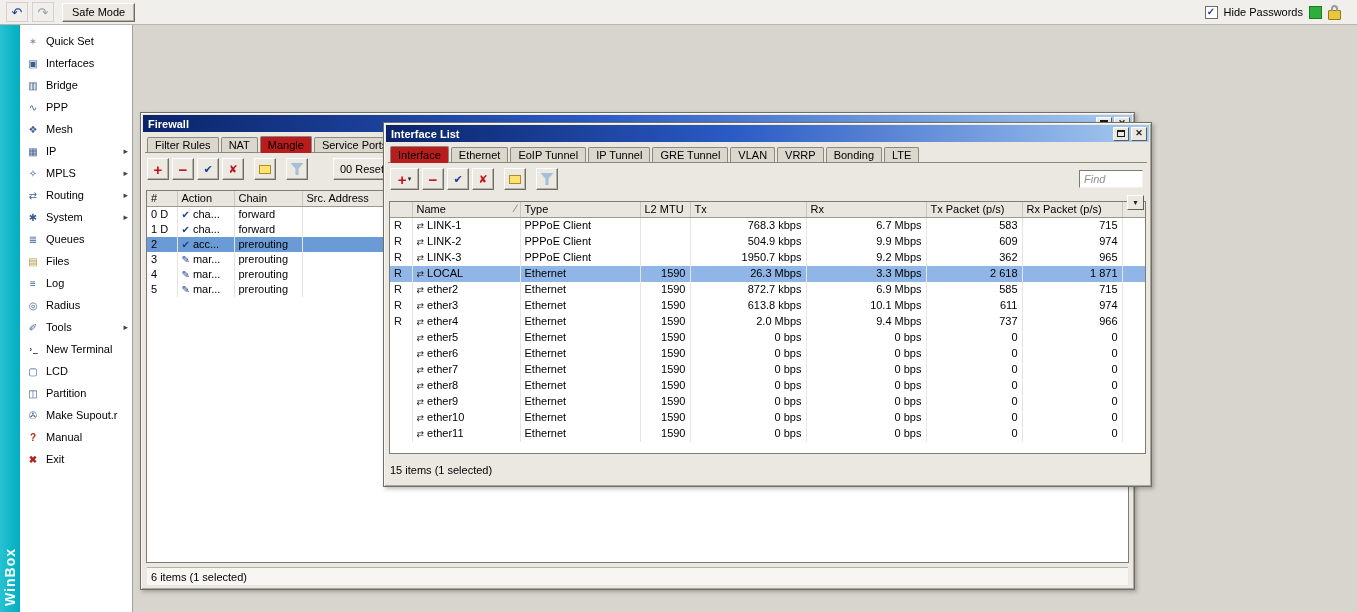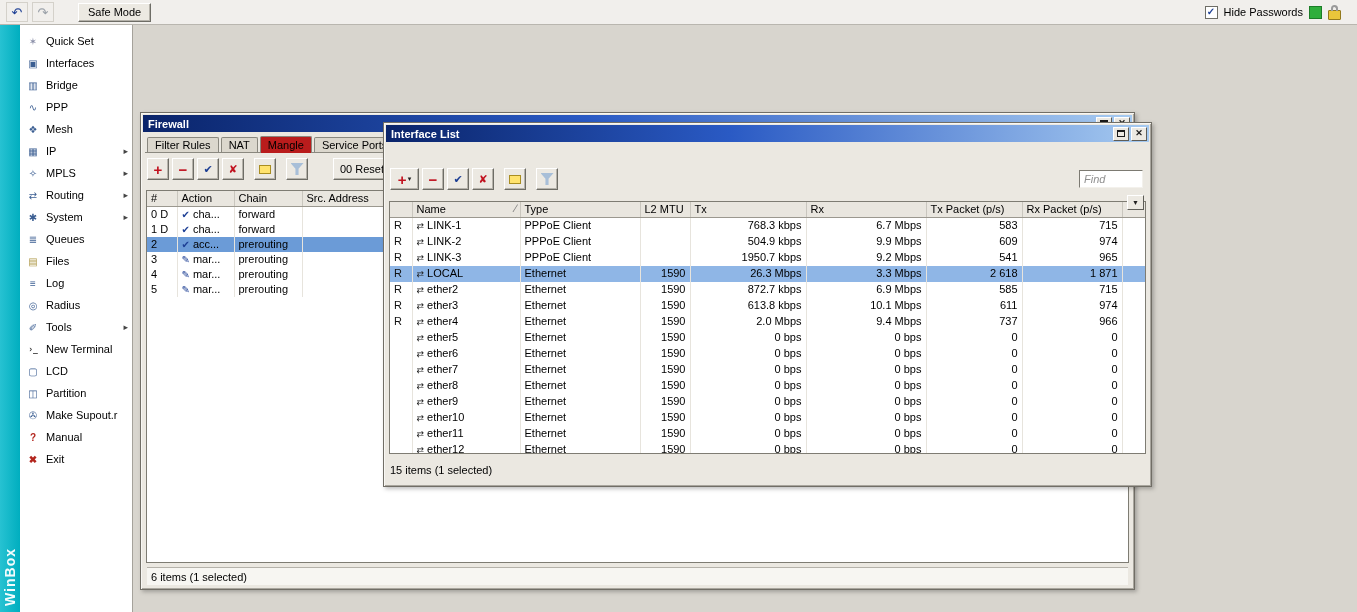--- a/index.html
+++ b/index.html
@@ -12,21 +12,21 @@
   .topbar { position:absolute; left:0; top:0; width:1357px; height:25px;
             background:#f1efec; border-bottom:1px solid #b9b6af;
             display:flex; align-items:center; padding:0 6px; gap:4px; }
   .flat-btn { width:22px; height:20px; background:transparent; border:1px solid #d4d1ca;
               display:flex; align-items:center; justify-content:center; cursor:pointer; }
   .undo-glyph { color:#1d3f94; font-size:13px; line-height:1; }
   .redo-glyph { color:#9aa0a8; font-size:13px; line-height:1; }
   .raised { background:#ece9e2; border:1px solid; border-color:#ffffff #6e6d66 #6e6d66 #ffffff;
             box-shadow:inset -1px -1px 0 #b5b2aa; cursor:pointer;
             font-family:"Liberation Sans", sans-serif; font-size:11px; }
-  .safe-mode { height:19px; padding:0 9px; margin-left:20px; }
+  .safe-mode { height:19px; padding:0 9px; margin-left:4px; }
   .topbar-right { margin-left:auto; display:flex; align-items:center; gap:6px; padding-right:6px; }
   .checkbox { width:13px; height:13px; background:#fff; border:1px solid #6e6d66;
               display:flex; align-items:center; justify-content:center; cursor:pointer; }
   .checkmark { font-size:10px; font-weight:bold; color:#1d3f94; line-height:1; }
   .green-indicator { width:13px; height:13px; background:#2fae3c; border:1px solid #1c7d28; }
   .lock { position:relative; width:13px; height:10px; background:#e9c63b;
           border:1px solid #93791c; border-radius:1px; margin-top:5px; margin-right:4px; }
   .lock-shackle { position:absolute; top:-6px; left:2px; width:7px; height:6px;
                   border:2px solid #9a9a9a; border-bottom:none; border-radius:4px 4px 0 0; }
 
@@ -374,20 +374,31 @@
         <span class="tb-sp"></span>
         <span id="il-winbtns" style="display:flex;gap:2px;">
             <button class="tb-btn">
               <span class="glyph-max"></span>
             </button>
             <button class="tb-btn">
               <span class="glyph-close">✕</span>
             </button>
           </span>
       </div>
+      <div class="tabs" id="il-tabs">
+          <div class="tab active">Interface</div>
+          <div class="tab">Ethernet</div>
+          <div class="tab">EoIP Tunnel</div>
+          <div class="tab">IP Tunnel</div>
+          <div class="tab">GRE Tunnel</div>
+          <div class="tab">VLAN</div>
+          <div class="tab">VRRP</div>
+          <div class="tab">Bonding</div>
+          <div class="tab">LTE</div>
+        </div>
       <div class="toolbar" id="il-tools">
           <button class="tool-btn raised wide">
             <span class="tg tg-add-dropdown">+</span>
             <span class="dd-arrow">▾</span>
           </button>
           <button class="tool-btn raised">
             <span class="tg tg-remove">−</span>
           </button>
           <button class="tool-btn raised">
             <span class="tg tg-enable">✔</span>
@@ -455,21 +466,21 @@
     <td class="r">974</td>
     <td></td>
   </tr>
               <tr>
     <td class="c-flag">R</td>
     <td><span class="if-icon">⇄</span><span>LINK-3</span></td>
     <td>PPPoE Client</td>
     <td class="r"></td>
     <td class="r">1950.7 kbps</td>
     <td class="r">9.2 Mbps</td>
-    <td class="r">541</td>
+    <td class="r">362</td>
     <td class="r">965</td>
     <td></td>
   </tr>
               <tr class="selected">
     <td class="c-flag">R</td>
     <td><span class="if-icon">⇄</span><span>LOCAL</span></td>
     <td>Ethernet</td>
     <td class="r">1590</td>
     <td class="r">26.3 Mbps</td>
     <td class="r">3.3 Mbps</td>
@@ -572,31 +583,20 @@
     <td class="r">1590</td>
     <td class="r">0 bps</td>
     <td class="r">0 bps</td>
     <td class="r">0</td>
     <td class="r">0</td>
     <td></td>
   </tr>
               <tr>
     <td class="c-flag"></td>
     <td><span class="if-icon">⇄</span><span>ether11</span></td>
-    <td>Ethernet</td>
-    <td class="r">1590</td>
-    <td class="r">0 bps</td>
-    <td class="r">0 bps</td>
-    <td class="r">0</td>
-    <td class="r">0</td>
-    <td></td>
-  </tr>
-              <tr>
-    <td class="c-flag"></td>
-    <td><span class="if-icon">⇄</span><span>ether12</span></td>
     <td>Ethernet</td>
     <td class="r">1590</td>
     <td class="r">0 bps</td>
     <td class="r">0 bps</td>
     <td class="r">0</td>
     <td class="r">0</td>
     <td></td>
   </tr>
             </tbody>
         </table>

